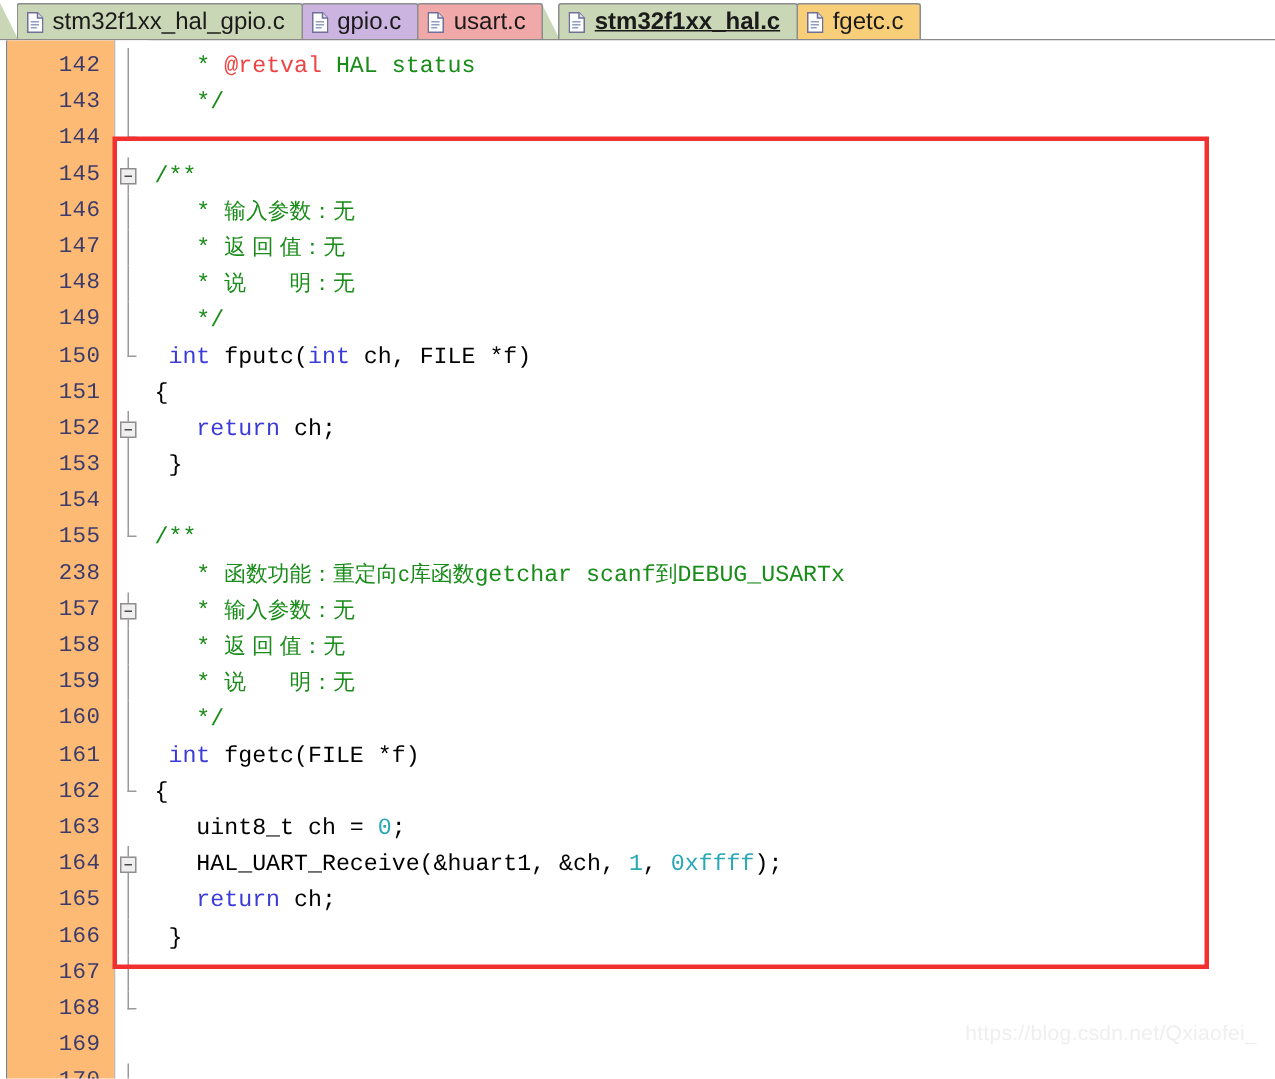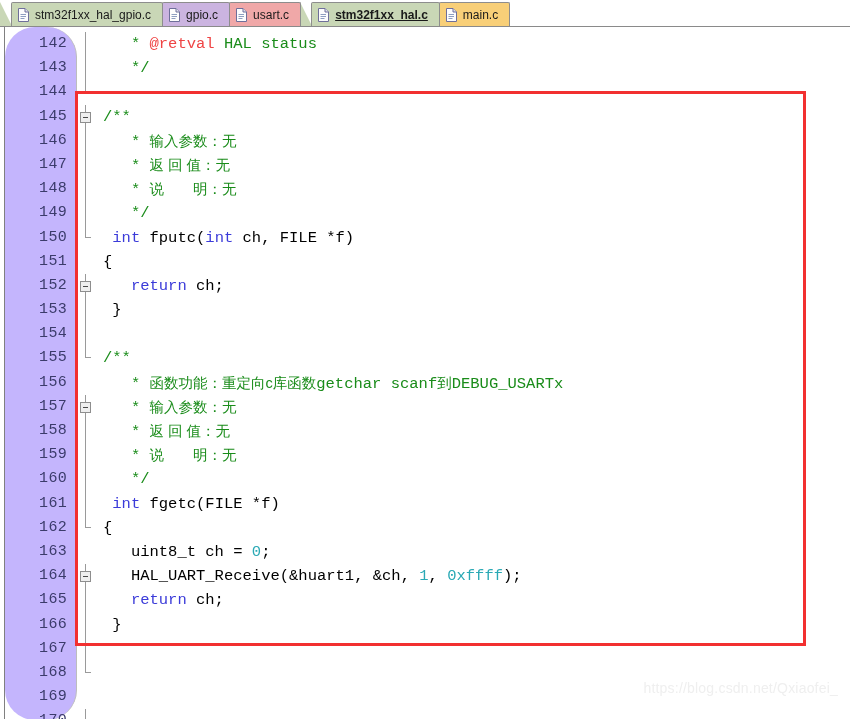--- a/index.html
+++ b/index.html
@@ -30,21 +30,21 @@
     display: flex;
     align-items: center;
     padding: 0 11px 0 6px;
     margin-right: -1px;
     box-sizing: border-box;
     border: 1px solid #8d8d8d;
     border-bottom: none;
     border-top-left-radius: 2px;
     border-top-right-radius: 2px;
     font-family: "Liberation Sans", sans-serif;
-    font-size: 12px;
+    font-size: 16px;
     color: #1a1a1a;
     white-space: nowrap;
     cursor: pointer;
     text-align: right;
   }
   .tab-leadslant {
     width: 0;
     height: 0;
     border-style: solid;
     border-width: 24px 0 0 12px;
@@ -74,26 +74,25 @@
   }
   .leftborder {
     width: 4px;
     background: #ffffff;
     border-right: 1px solid #808080;
     flex: 0 0 auto;
   }
   .gutter {
     width: 72px;
     flex: 0 0 auto;
-    background: #c4b5fd;
+    background: #fdba74;
     border-right: 1px solid #bdbdbd;
     text-align: right;
     padding-top: 5px;
     box-sizing: border-box;
-    border-radius: 30px;
   }
   .gutter .ln {
     height: 24.2px;
     line-height: 24.2px;
     font-size: 15px;
     color: #3b3b6b;
     padding-right: 9px;
     letter-spacing: 0.3px;
   }
   .foldcol {
@@ -269,21 +268,21 @@
           <svg width="11" height="14" viewBox="0 0 11 14">
             <path d="M0.5 0.5 H7 L10.5 4 V13.5 H0.5 Z" fill="#fdfdfd" stroke="#6f6f9a" stroke-width="1"></path>
             <path d="M7 0.5 V4 H10.5" fill="#dfe3ee" stroke="#6f6f9a" stroke-width="1"></path>
             <g stroke="#8f9fc0" stroke-width="1">
               <line x1="2.5" y1="6.5" x2="8" y2="6.5"></line>
               <line x1="2.5" y1="8.5" x2="8" y2="8.5"></line>
               <line x1="2.5" y1="10.5" x2="6.5" y2="10.5"></line>
             </g>
           </svg>
         </span>
-        <span class="tab-label">main.c</span>
+        <span class="tab-label">fgetc.c</span>
       </div>
     </div>
 </div>
 
 <div class="editor">
 
   <div class="leftborder"></div>
 
   <div class="gutter" id="gutter-host">
       <div class="ln">142</div>
@@ -293,21 +292,21 @@
       <div class="ln">146</div>
       <div class="ln">147</div>
       <div class="ln">148</div>
       <div class="ln">149</div>
       <div class="ln">150</div>
       <div class="ln">151</div>
       <div class="ln">152</div>
       <div class="ln">153</div>
       <div class="ln">154</div>
       <div class="ln">155</div>
-      <div class="ln">156</div>
+      <div class="ln">238</div>
       <div class="ln">157</div>
       <div class="ln">158</div>
       <div class="ln">159</div>
       <div class="ln">160</div>
       <div class="ln">161</div>
       <div class="ln">162</div>
       <div class="ln">163</div>
       <div class="ln">164</div>
       <div class="ln">165</div>
       <div class="ln">166</div>

